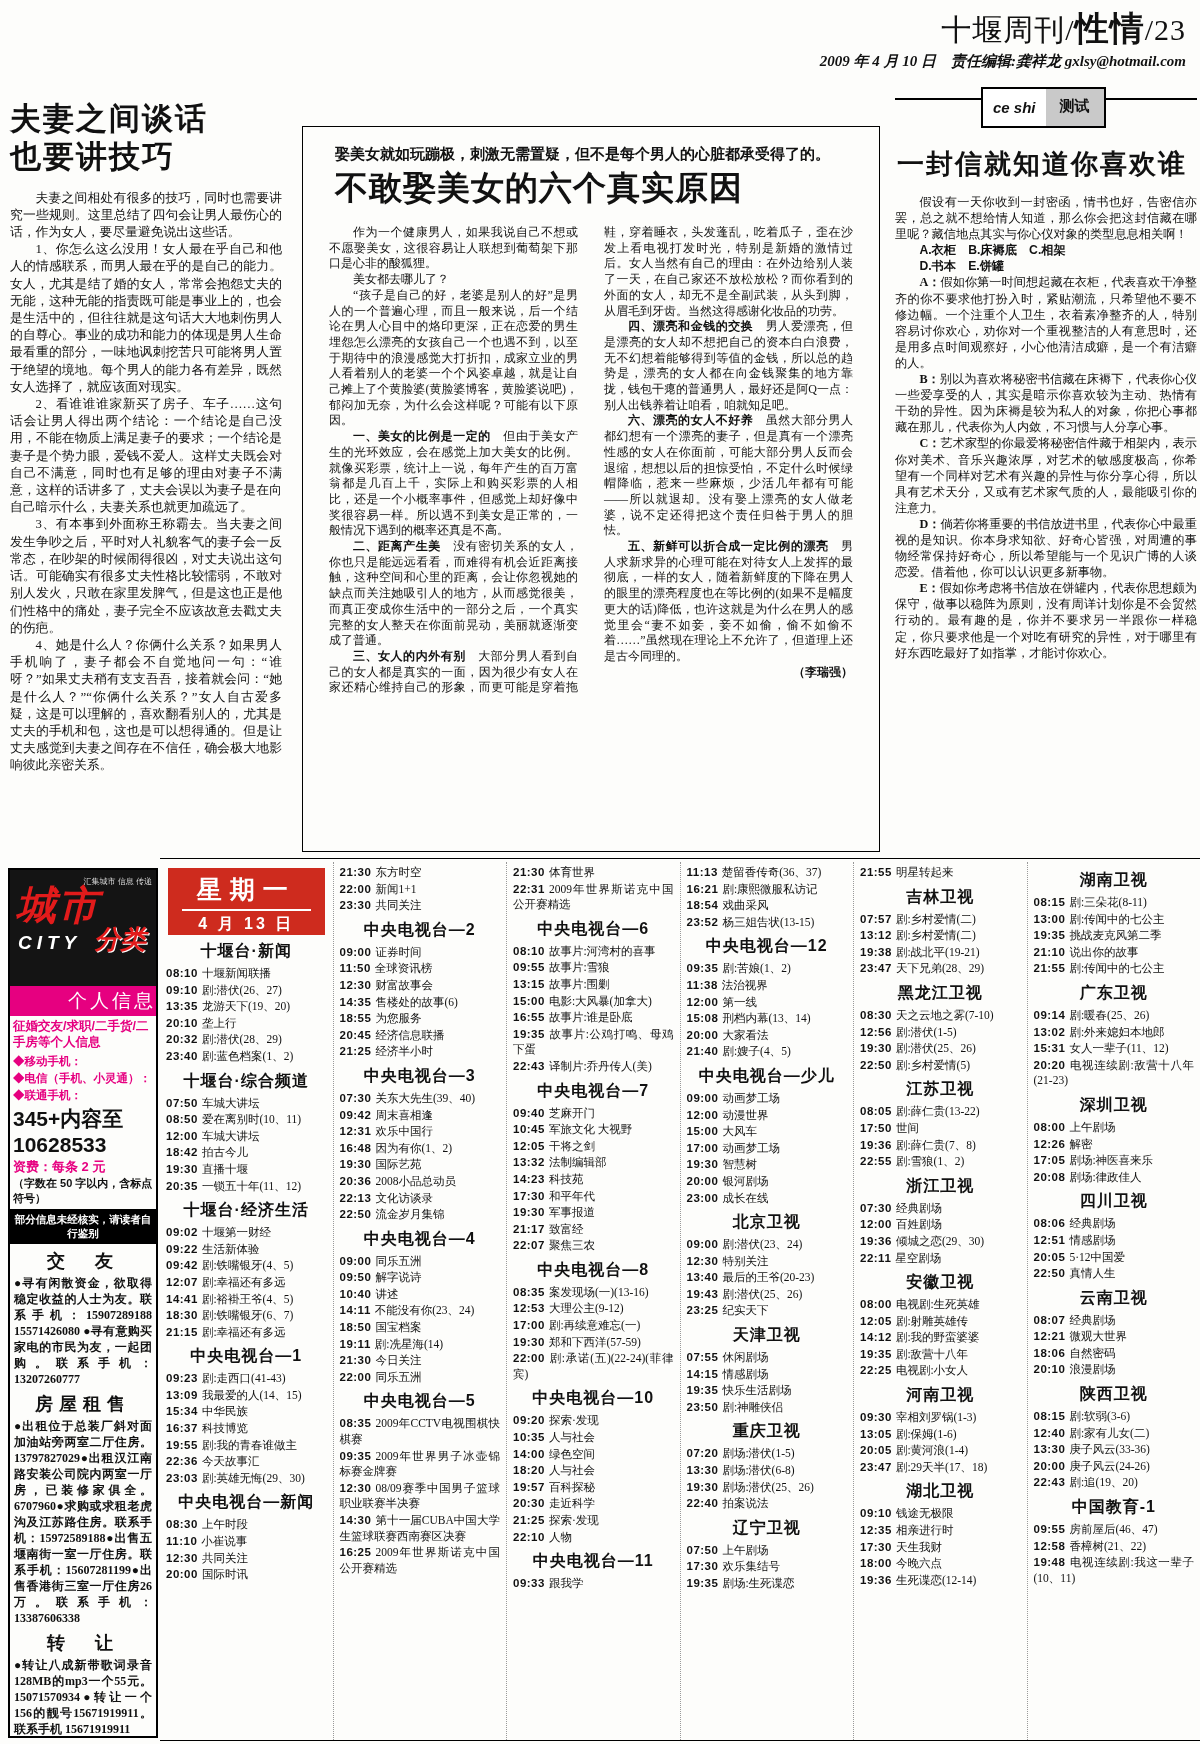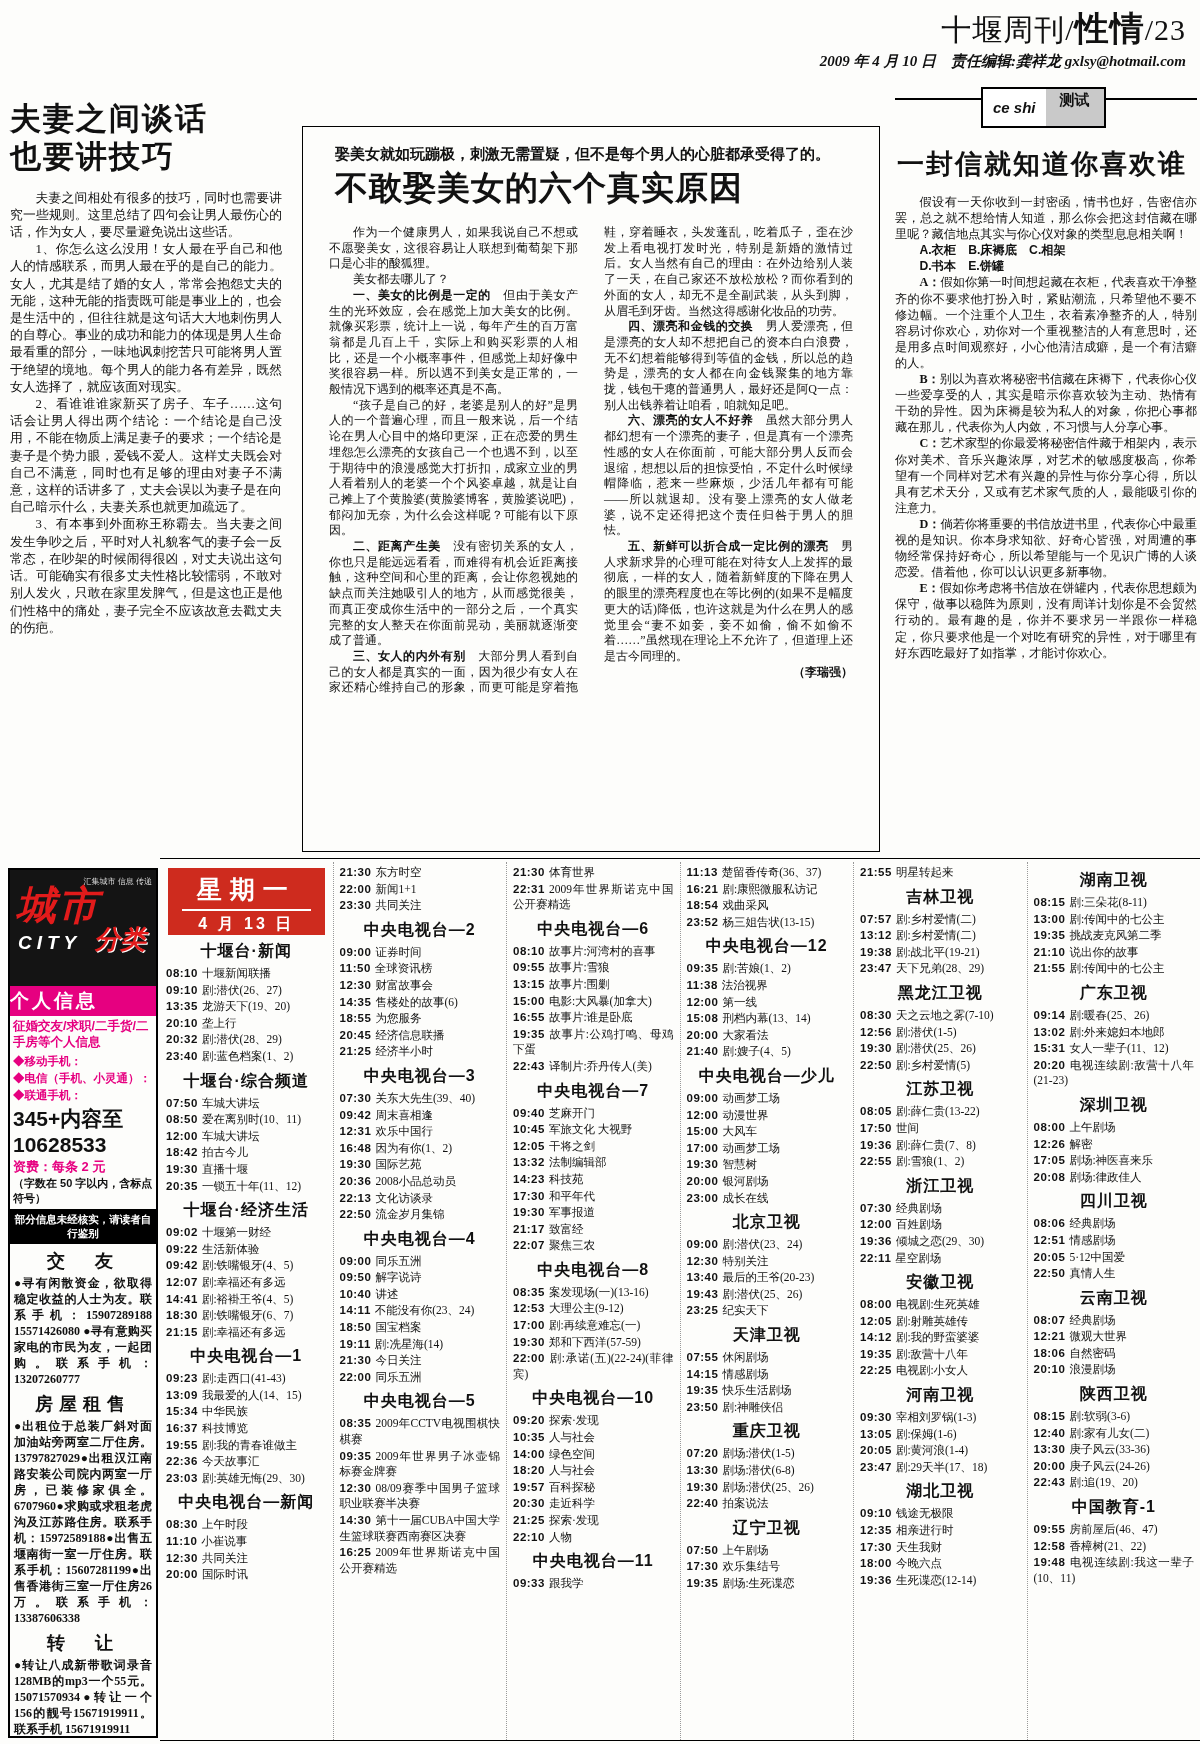--- a/index.html
+++ b/index.html
@@ -23,36 +23,36 @@
   .mid-body{column-count:2;column-gap:26px;font-family:"Liberation Serif",serif;font-size:12px;
             line-height:15.7px;text-align:justify;height:586px;overflow:hidden;}
   .mid-body p{margin:0;text-indent:2em;}
   .mid-body b{font-family:"Liberation Sans",sans-serif;}
   .mid-byline{text-align:right;font-weight:bold;margin-top:6px;text-indent:0 !important;}
   
   .right-article{position:absolute;left:895px;top:98px;width:302px;}
   .ra-rule{border-top:2px solid #000;position:relative;height:18px;}
   .ra-badge{position:absolute;top:-13px;left:86px;display:flex;border:2px solid #000;background:#fff;font-size:15px;font-weight:bold;}
   .ra-badge .py{padding:10px 10px;font-style:italic;}
-  .ra-badge .cn{padding:2px 14px;background:#c9c9c9;}
+  .ra-badge .cn{padding:8px 14px;background:#c9c9c9;}
   .ra-title{font-weight:900;font-size:27px;letter-spacing:2px;margin:28px 0 12px 2px;}
   .ra-body{font-family:"Liberation Serif",serif;font-size:12.2px;line-height:16.1px;text-align:justify;}
   .ra-body p{margin:0;text-indent:2em;}
   .ra-options{font-weight:bold;text-indent:2em;font-family:"Liberation Sans",sans-serif;}
   
   .tv-rule{position:absolute;left:160px;right:0;top:858px;border-top:1.5px solid #000;}
   .tv-bottom{position:absolute;left:160px;right:0;top:1740px;border-top:1.5px solid #000;}
   
   .ads{position:absolute;left:8px;top:868px;width:150px;height:870px;border:2px solid #000;box-sizing:border-box;overflow:hidden;}
   .ad-banner{position:relative;height:116px;background:#141414;color:#fff;overflow:hidden;}
   .ad-brand1{position:absolute;left:6px;top:8px;color:#e21b1b;font-weight:900;font-size:40px;letter-spacing:2px;font-style:italic;}
   .ad-tagline{position:absolute;right:4px;top:6px;font-size:8px;color:#ddd;}
   .ad-brand2{position:absolute;right:10px;top:52px;color:#e21b1b;font-weight:900;font-size:26px;font-style:italic;text-shadow:1px 1px 0 #fff;}
   .ad-branden{position:absolute;left:8px;top:62px;color:#fff;font-weight:900;font-style:italic;font-size:19px;letter-spacing:5px;}
-  .ad-pinkbar{background:#e60080;color:#fff;font-weight:700;font-size:19px;text-align:left;padding:2px 0;letter-spacing:3px;}
+  .ad-pinkbar{background:#e60080;color:#fff;font-weight:400;font-size:19px;text-align:right;padding:2px 0;letter-spacing:3px;}
   .ad-pinktext{color:#e60080;font-weight:bold;font-size:12.5px;line-height:1.3;padding:2px 3px;}
   .ad-bullets{color:#e60080;font-weight:bold;font-size:11.5px;line-height:1.5;padding:0 3px;}
   .ad-sms{font-weight:900;font-size:21px;padding:1px 3px;}
   .ad-fee{font-weight:900;font-size:13px;color:#e60080;padding:0 3px;}
   .ad-note{font-weight:bold;font-size:11px;padding:0 3px 3px;border-bottom:1px solid #000;}
   .ad-blackbar{background:#000;color:#fff;font-weight:bold;font-size:10.5px;padding:3px 2px;text-align:center;}
   .ad-sec-title{font-weight:900;font-size:18px;text-align:center;letter-spacing:6px;margin:5px 0 2px;}
   .ad-sec-body{font-family:"Liberation Serif",serif;font-weight:600;font-size:12px;line-height:16px;text-align:justify;padding:0 4px;margin:0;}
   
   .tv-cols{position:absolute;left:160px;top:862px;width:1040px;height:878px;display:flex;overflow:hidden;}
@@ -79,31 +79,32 @@
   <div class="left-article">
     <div class="la-title">
       <div>夫妻之间谈话</div>
       <div>也要讲技巧</div>
     </div>
     <div class="la-body" id="left-body">
         <p class="lp">夫妻之间相处有很多的技巧，同时也需要讲究一些规则。这里总结了四句会让男人最伤心的话，作为女人，要尽量避免说出这些话。</p>
         <p class="lp">1、你怎么这么没用！女人最在乎自己和他人的情感联系，而男人最在乎的是自己的能力。女人，尤其是结了婚的女人，常常会抱怨丈夫的无能，这种无能的指责既可能是事业上的，也会是生活中的，但往往就是这句话大大地刺伤男人的自尊心。事业的成功和能力的体现是男人生命最看重的部分，一味地讽刺挖苦只可能将男人置于绝望的境地。每个男人的能力各有差异，既然女人选择了，就应该面对现实。</p>
         <p class="lp">2、看谁谁谁家新买了房子、车子……这句话会让男人得出两个结论：一个结论是自己没用，不能在物质上满足妻子的要求；一个结论是妻子是个势力眼，爱钱不爱人。这样丈夫既会对自己不满意，同时也有足够的理由对妻子不满意，这样的话讲多了，丈夫会误以为妻子是在向自己暗示什么，夫妻关系也就更加疏远了。</p>
         <p class="lp">3、有本事到外面称王称霸去。当夫妻之间发生争吵之后，平时对人礼貌客气的妻子会一反常态，在吵架的时候闹得很凶，对丈夫说出这句话。可能确实有很多丈夫性格比较懦弱，不敢对别人发火，只敢在家里发脾气，但是这也正是他们性格中的痛处，妻子完全不应该故意去戳丈夫的伤疤。</p>
+        <p class="lp">4、她是什么人？你俩什么关系？如果男人手机响了，妻子都会不自觉地问一句：“谁呀？”如果丈夫稍有支支吾吾，接着就会问：“她是什么人？”“你俩什么关系？”女人自古爱多疑，这是可以理解的，喜欢翻看别人的，尤其是丈夫的手机和包，这也是可以想得通的。但是让丈夫感觉到夫妻之间存在不信任，确会极大地影响彼此亲密关系。</p>
       </div>
   </div>
 
   <div class="mid-box">
     <div class="mid-kicker">娶美女就如玩蹦极，刺激无需置疑，但不是每个男人的心脏都承受得了的。</div>
     <div class="mid-title">不敢娶美女的六个真实原因</div>
     <div class="mid-body" id="mid-body">
         <p class="mp">作为一个健康男人，如果我说自己不想或不愿娶美女，这很容易让人联想到葡萄架下那口是心非的酸狐狸。</p>
         <p class="mp">美女都去哪儿了？</p>
+        <p class="mp">“孩子是自己的好，老婆是别人的好”是男人的一个普遍心理，而且一般来说，后一个结论在男人心目中的烙印更深，正在恋爱的男生埋怨怎么漂亮的女孩自己一个也遇不到，以至于期待中的浪漫感觉大打折扣，成家立业的男人看着别人的老婆一个个风姿卓越，就是让自己摊上了个黄脸婆(黄脸婆博客，黄脸婆说吧)，郁闷加无奈，为什么会这样呢？可能有以下原因。</p>
         <p class="mp"><b class="mhead">一、美女的比例是一定的</b>　但由于美女产生的光环效应，会在感觉上加大美女的比例。就像买彩票，统计上一说，每年产生的百万富翁都是几百上千，实际上和购买彩票的人相比，还是一个小概率事件，但感觉上却好像中奖很容易一样。所以遇不到美女是正常的，一般情况下遇到的概率还真是不高。</p>
-        <p class="mp">“孩子是自己的好，老婆是别人的好”是男人的一个普遍心理，而且一般来说，后一个结论在男人心目中的烙印更深，正在恋爱的男生埋怨怎么漂亮的女孩自己一个也遇不到，以至于期待中的浪漫感觉大打折扣，成家立业的男人看着别人的老婆一个个风姿卓越，就是让自己摊上了个黄脸婆(黄脸婆博客，黄脸婆说吧)，郁闷加无奈，为什么会这样呢？可能有以下原因。</p>
         <p class="mp"><b class="mhead">二、距离产生美</b>　没有密切关系的女人，你也只是能远远看看，而难得有机会近距离接触，这种空间和心里的距离，会让你忽视她的缺点而关注她吸引人的地方，从而感觉很美，而真正变成你生活中的一部分之后，一个真实完整的女人整天在你面前晃动，美丽就逐渐变成了普通。</p>
         <p class="mp"><b class="mhead">三、女人的内外有别</b>　大部分男人看到自己的女人都是真实的一面，因为很少有女人在家还精心维持自己的形象，而更可能是穿着拖鞋，穿着睡衣，头发蓬乱，吃着瓜子，歪在沙发上看电视打发时光，特别是新婚的激情过后。女人当然有自己的理由：在外边给别人装了一天，在自己家还不放松放松？而你看到的外面的女人，却无不是全副武装，从头到脚，从眉毛到牙齿。当然这得感谢化妆品的功劳。</p>
         <p class="mp"><b class="mhead">四、漂亮和金钱的交换</b>　男人爱漂亮，但是漂亮的女人却不想把自己的资本白白浪费，无不幻想着能够得到等值的金钱，所以总的趋势是，漂亮的女人都在向金钱聚集的地方靠拢，钱包干瘪的普通男人，最好还是阿Q一点：别人出钱养着让咱看，咱就知足吧。</p>
         <p class="mp"><b class="mhead">六、漂亮的女人不好养</b>　虽然大部分男人都幻想有一个漂亮的妻子，但是真有一个漂亮性感的女人在你面前，可能大部分男人反而会退缩，想想以后的担惊受怕，不定什么时候绿帽降临，惹来一些麻烦，少活几年都有可能——所以就退却。没有娶上漂亮的女人做老婆，说不定还得把这个责任归咎于男人的胆怯。</p>
         <p class="mp"><b class="mhead">五、新鲜可以折合成一定比例的漂亮</b>　男人求新求异的心理可能在对待女人上发挥的最彻底，一样的女人，随着新鲜度的下降在男人的眼里的漂亮程度也在等比例的(如果不是幅度更大的话)降低，也许这就是为什么在男人的感觉里会“妻不如妾，妾不如偷，偷不如偷不着……”虽然现在理论上不允许了，但道理上还是古今同理的。</p>
         <p class="mid-byline">（李瑞强）</p>
       </div>
   </div>
 
   <div class="right-article">

